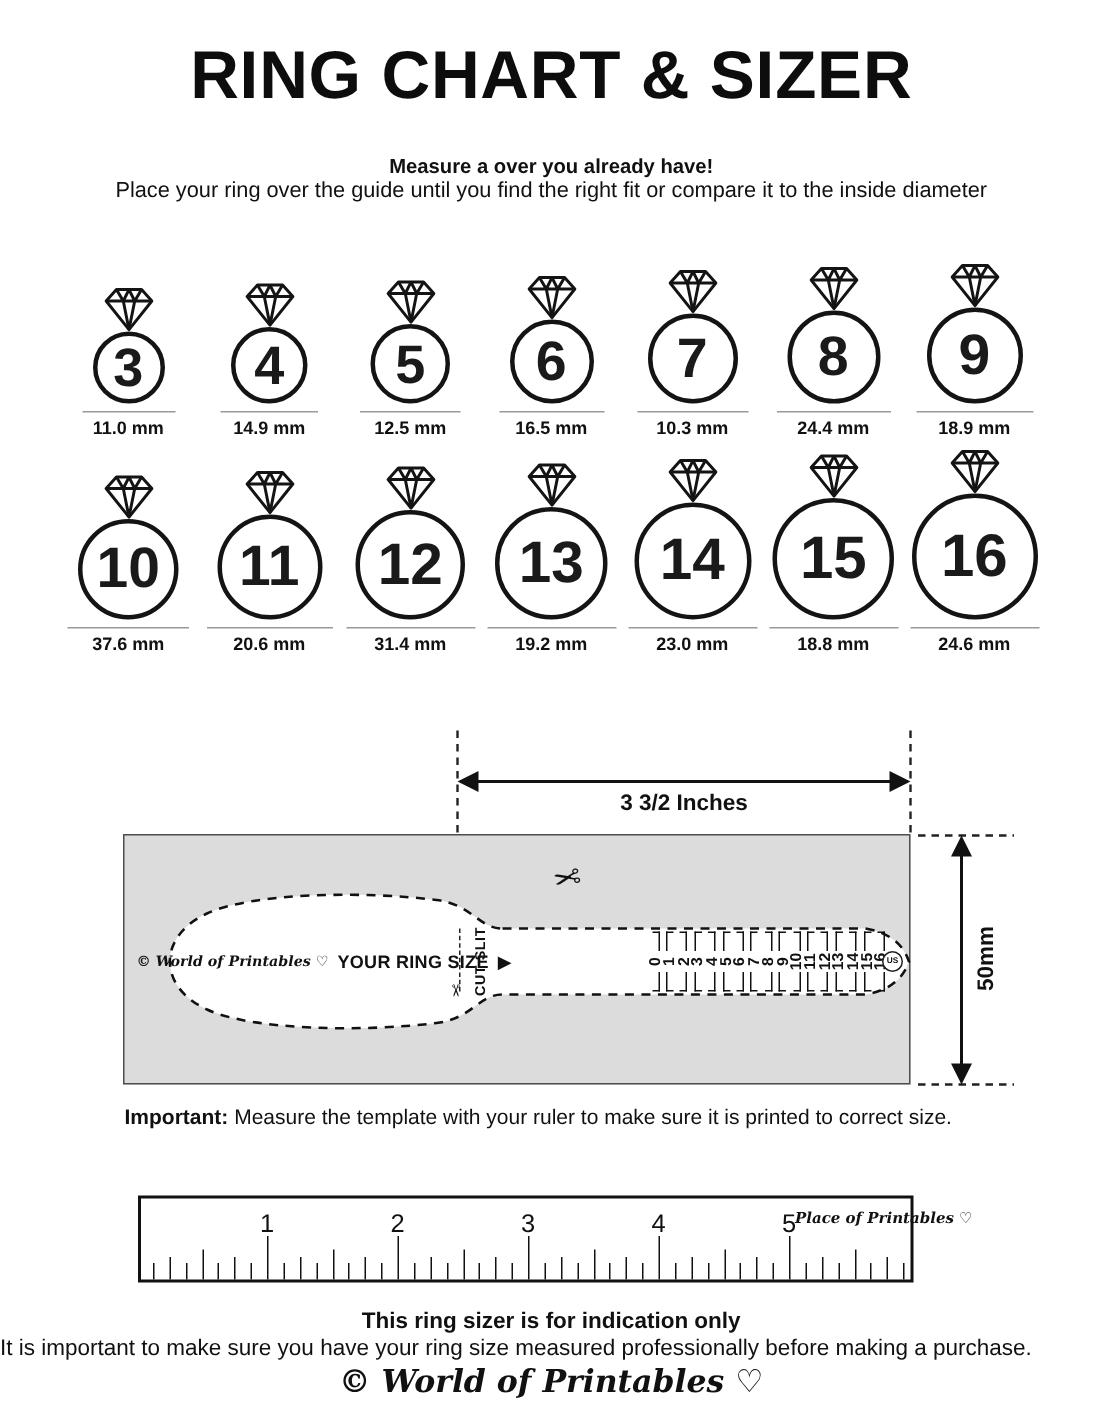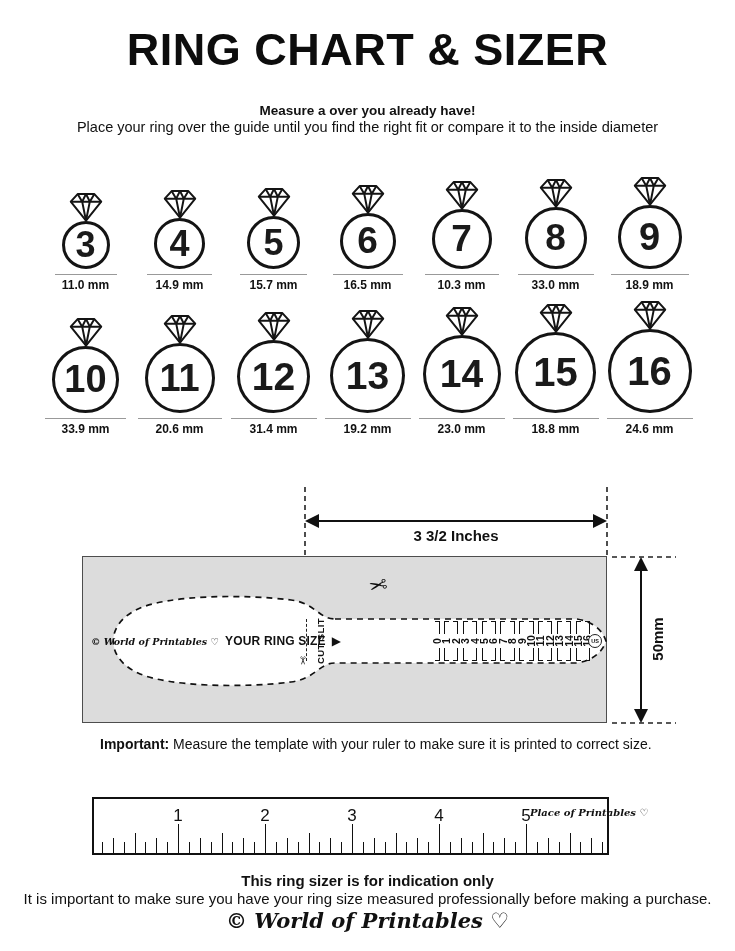--- a/index.html
+++ b/index.html
@@ -44,33 +44,33 @@
   .tickT{border-top:1.7px solid #111;}
   .tickB{border-bottom:1.7px solid #111;}
   .capL{border-left:1.7px solid #111;}
   .capR{border-right:1.7px solid #111;}
   .strap-num{width:16px;height:12px;font-size:10.5px;font-weight:600;text-align:center;
              transform:rotate(-90deg);line-height:12px;}
   .us-circle{left:505px;top:77px;width:14px;height:14px;border:1.3px solid #222;border-radius:50%;
              box-sizing:border-box;display:flex;align-items:center;justify-content:center;
              font-size:5.5px;font-weight:700;background:#fff;}
   
-  .important{left:100px;top:736px;width:620px;font-size:14px;}
+  .important{left:83px;top:736px;width:620px;font-size:14px;}
   .important b{font-weight:700;}
   
   .ruler{left:92px;top:797px;width:517px;height:58px;border:2px solid #111;
          box-sizing:border-box;background:#fff;}
   .r-tick{position:absolute;bottom:0;width:0;border-left:1.6px solid #111;}
   .r-num{position:absolute;top:7px;width:20px;margin-left:-10px;text-align:center;
          font-size:17px;font-weight:500;}
   .r-brand{position:absolute;left:436px;top:8px;font-family:"DejaVu Serif",serif;
            font-style:italic;font-weight:600;font-size:10px;white-space:nowrap;}
   
   .foot-bold{left:0;top:872px;width:735px;text-align:center;font-size:15px;font-weight:700;}
-  .foot-reg{left:0;top:890px;width:735px;text-align:center;font-size:15px;}
+  .foot-reg{left:0;top:890px;width:735px;font-size:15px;}
   .foot-copy{left:0;top:908px;width:735px;text-align:center;font-size:21px;
              font-family:"DejaVu Serif",serif;font-style:italic;font-weight:600;}
 </style>
 </head>
 <body>
 
 <div class="abs title">RING CHART &amp; SIZER</div>
 <div class="abs sub-bold">Measure a over you already have!</div>
 <div class="abs sub-reg">Place your ring over the guide until you find the right fit or compare it to the inside diameter</div>
 
@@ -99,21 +99,21 @@
     </div>
     <div class="ring-col">
       <div class="diamond"><svg width="46" height="32" viewBox="0 0 60 42">
           <g fill="none" stroke="#141414" stroke-width="2.6" stroke-linejoin="round">
             <path d="M10 14 L19 4 L41 4 L50 14 L30 39 Z"></path>
             <path d="M10 14 H50 M19 4 L25 14 M30 4 L25 14 M30 4 L35 14 M41 4 L35 14 M25 14 L30 39 M35 14 L30 39"></path>
           </g>
         </svg></div>
       <div class="ring-circle" style="height: 53px; width: 53px; font-size: 36px;">5</div>
       <div class="ring-line" style="width: 67px;"></div>
-      <div class="ring-mm">15.7 mm</div>
+      <div class="ring-mm">12.5 mm</div>
     </div>
     <div class="ring-col">
       <div class="diamond"><svg width="46" height="32" viewBox="0 0 60 42">
           <g fill="none" stroke="#141414" stroke-width="2.6" stroke-linejoin="round">
             <path d="M10 14 L19 4 L41 4 L50 14 L30 39 Z"></path>
             <path d="M10 14 H50 M19 4 L25 14 M30 4 L25 14 M30 4 L35 14 M41 4 L35 14 M25 14 L30 39 M35 14 L30 39"></path>
           </g>
         </svg></div>
       <div class="ring-circle" style="height: 56px; width: 56px; font-size: 37px;">6</div>
       <div class="ring-line" style="width: 70px;"></div>
@@ -132,21 +132,21 @@
     </div>
     <div class="ring-col">
       <div class="diamond"><svg width="46" height="32" viewBox="0 0 60 42">
           <g fill="none" stroke="#141414" stroke-width="2.6" stroke-linejoin="round">
             <path d="M10 14 L19 4 L41 4 L50 14 L30 39 Z"></path>
             <path d="M10 14 H50 M19 4 L25 14 M30 4 L25 14 M30 4 L35 14 M41 4 L35 14 M25 14 L30 39 M35 14 L30 39"></path>
           </g>
         </svg></div>
       <div class="ring-circle" style="height: 62px; width: 62px; font-size: 37px;">8</div>
       <div class="ring-line" style="width: 76px;"></div>
-      <div class="ring-mm">33.0 mm</div>
+      <div class="ring-mm">24.4 mm</div>
     </div>
     <div class="ring-col">
       <div class="diamond"><svg width="46" height="32" viewBox="0 0 60 42">
           <g fill="none" stroke="#141414" stroke-width="2.6" stroke-linejoin="round">
             <path d="M10 14 L19 4 L41 4 L50 14 L30 39 Z"></path>
             <path d="M10 14 H50 M19 4 L25 14 M30 4 L25 14 M30 4 L35 14 M41 4 L35 14 M25 14 L30 39 M35 14 L30 39"></path>
           </g>
         </svg></div>
       <div class="ring-circle" style="height: 64px; width: 64px; font-size: 38px;">9</div>
       <div class="ring-line" style="width: 78px;"></div>
@@ -156,21 +156,21 @@
 <div class="abs ring-row r2" id="ring-row-1">
     <div class="ring-col">
       <div class="diamond"><svg width="46" height="32" viewBox="0 0 60 42">
           <g fill="none" stroke="#141414" stroke-width="2.6" stroke-linejoin="round">
             <path d="M10 14 L19 4 L41 4 L50 14 L30 39 Z"></path>
             <path d="M10 14 H50 M19 4 L25 14 M30 4 L25 14 M30 4 L35 14 M41 4 L35 14 M25 14 L30 39 M35 14 L30 39"></path>
           </g>
         </svg></div>
       <div class="ring-circle" style="height: 67px; width: 67px; font-size: 38px;">10</div>
       <div class="ring-line" style="width: 81px;"></div>
-      <div class="ring-mm">33.9 mm</div>
+      <div class="ring-mm">37.6 mm</div>
     </div>
     <div class="ring-col">
       <div class="diamond"><svg width="46" height="32" viewBox="0 0 60 42">
           <g fill="none" stroke="#141414" stroke-width="2.6" stroke-linejoin="round">
             <path d="M10 14 L19 4 L41 4 L50 14 L30 39 Z"></path>
             <path d="M10 14 H50 M19 4 L25 14 M30 4 L25 14 M30 4 L35 14 M41 4 L35 14 M25 14 L30 39 M35 14 L30 39"></path>
           </g>
         </svg></div>
       <div class="ring-circle" style="height: 70px; width: 70px; font-size: 38px;">11</div>
       <div class="ring-line" style="width: 84px;"></div>

